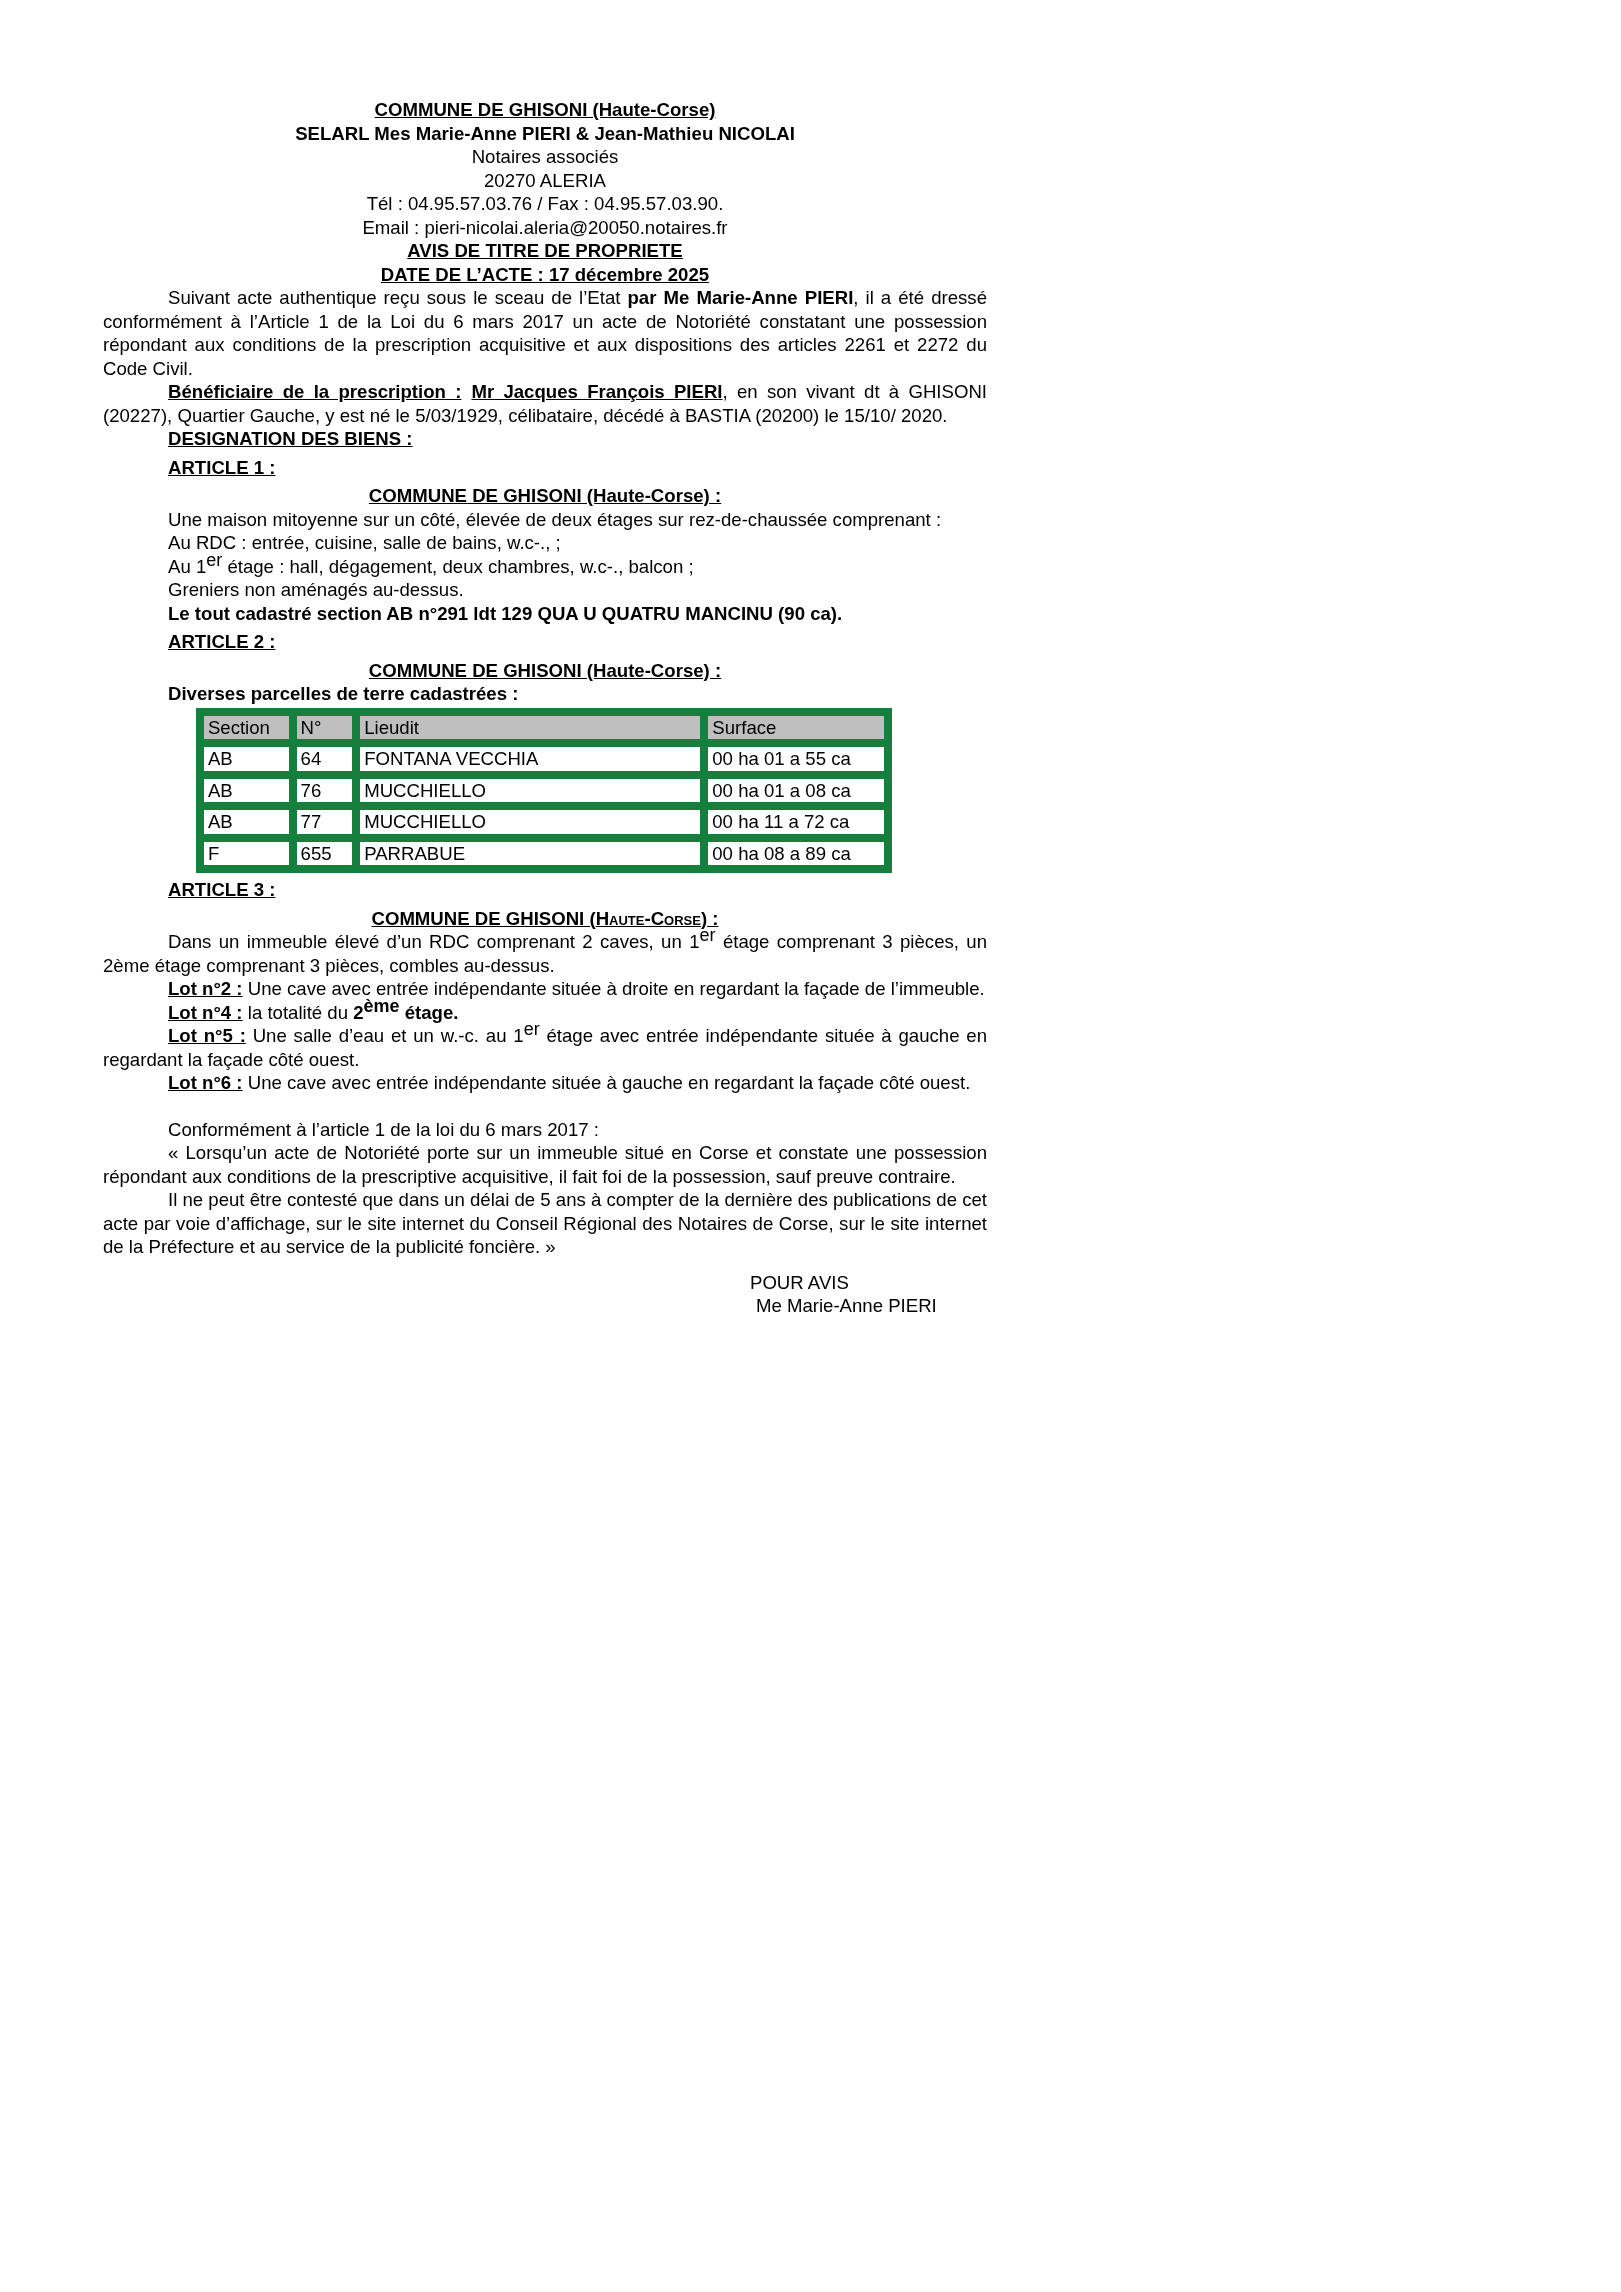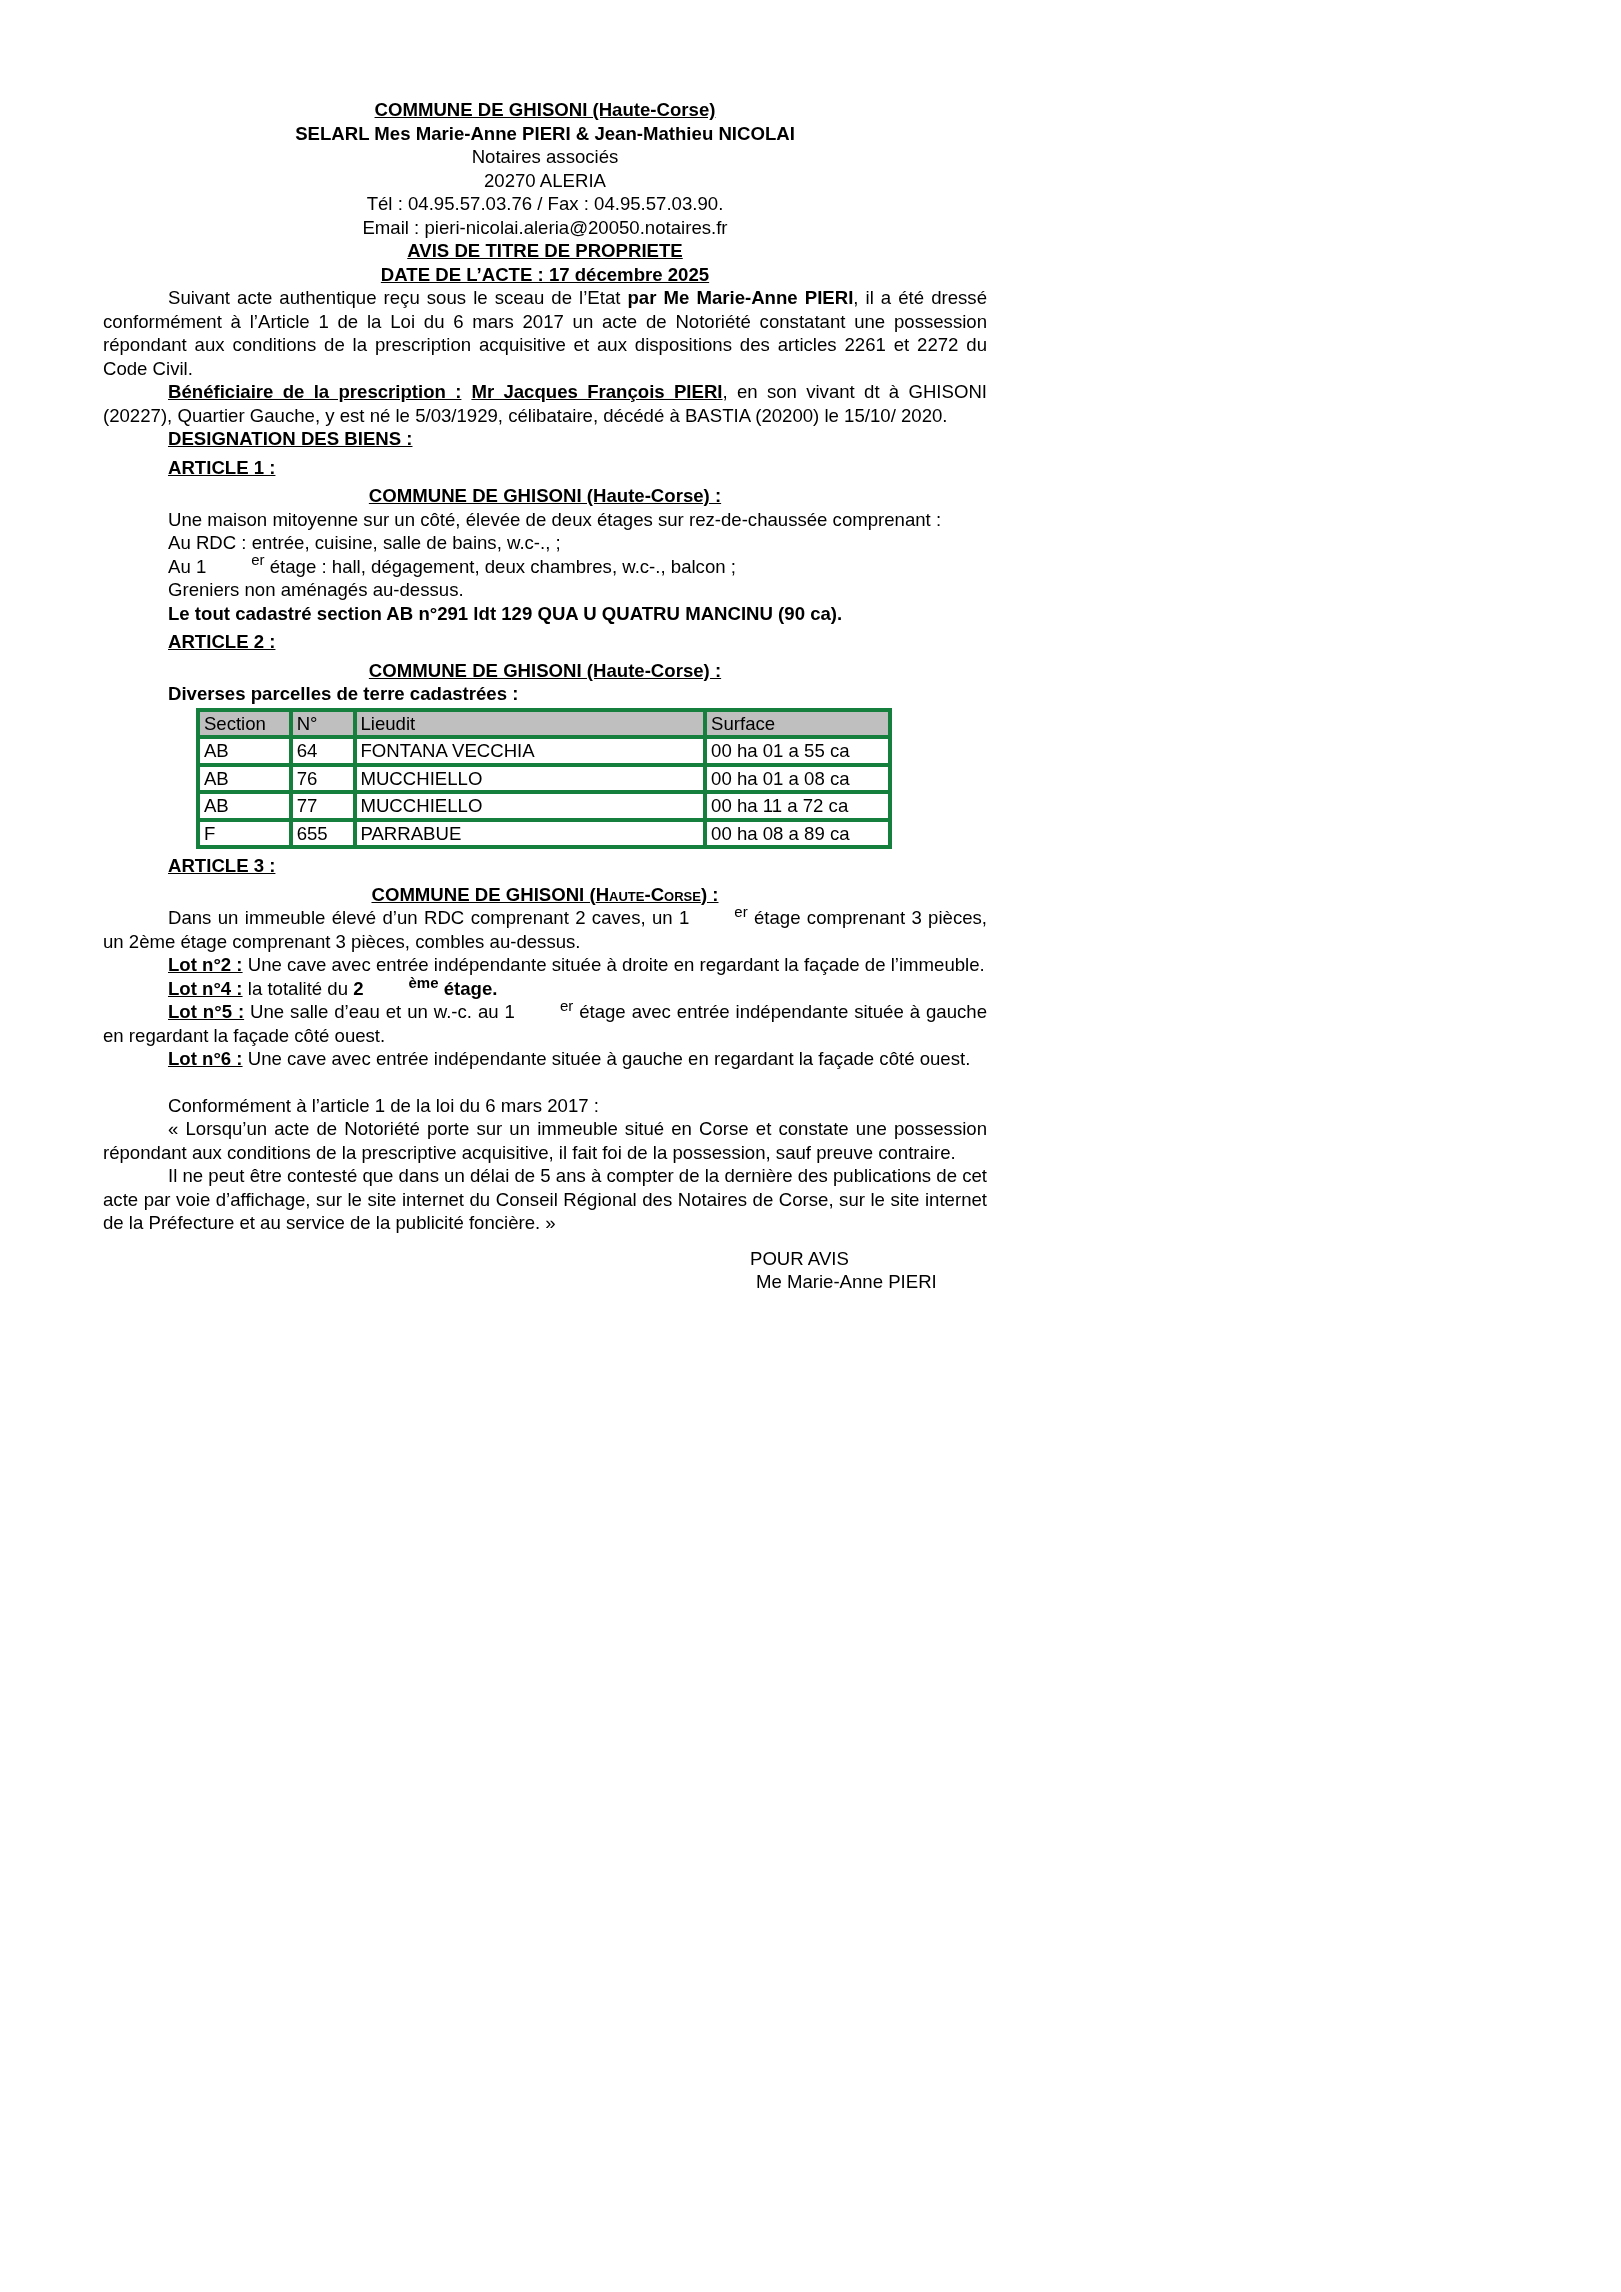--- a/index.html
+++ b/index.html
@@ -23,32 +23,32 @@
   }
   .inner { width: 884px; }
   .center { text-align: center; }
   .b { font-weight: bold; }
   .u { text-decoration: underline; }
   .j { text-align: justify; }
   .indent { text-indent: 65px; }
   .tab { padding-left: 65px; }
   .gap-s { margin-top: 5px; }
   .gap-l { margin-top: 23px; }
-  sup { font-size: 15px; line-height: 0; vertical-align: super; margin-left: 45px; }
+  sup { font-size: 18px; line-height: 0; vertical-align: super; }
   .sc { font-variant: small-caps; }
   .name-space { margin-left: 10px; }
 
   table.parcels {
     border-collapse: collapse;
     margin: 2px 0 2px 93px;
     width: 696px;
     font-size: 18.6px;
   }
   table.parcels th, table.parcels td {
-    border: 4px solid #15803d;
+    border: 8px solid #15803d;
     font-weight: normal;
     text-align: left;
     padding: 1px 3.9px;
     line-height: 21.6px;
   }
   table.parcels th { background: #bfbfbf; }
   col.c-section { width: 93px; }
   col.c-num { width: 64px; }
   col.c-lieudit { width: 353px; }
   col.c-surface { width: 186px; }

